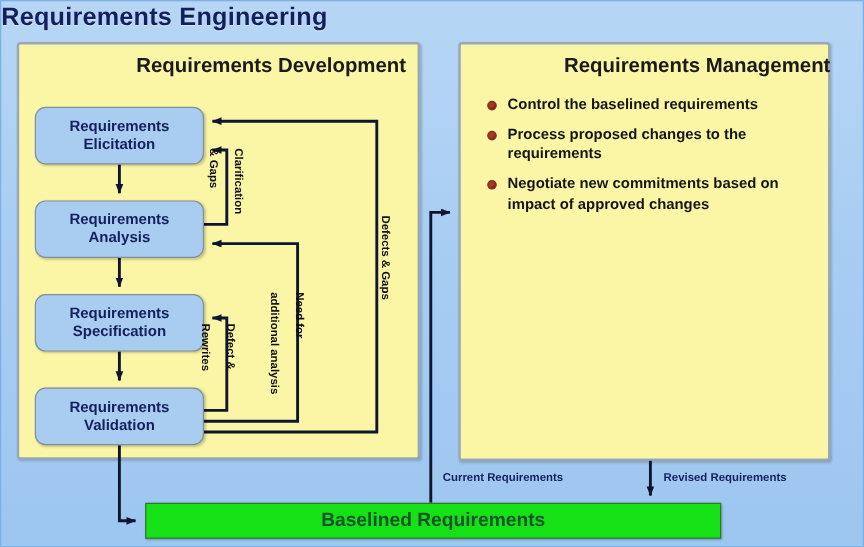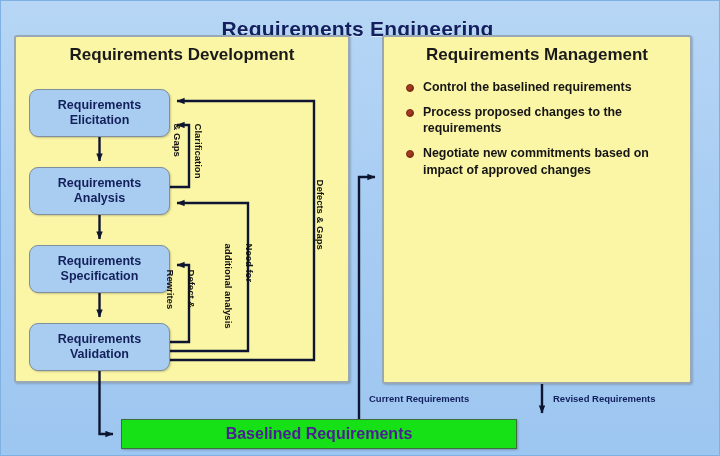--- a/index.html
+++ b/index.html
@@ -10,66 +10,64 @@
   }
   #stage{
     position:relative;width:720px;height:456px;
     background:linear-gradient(180deg,#b7d6f5 0%,#a8cdf3 45%,#9dc6f0 100%);
     box-sizing:border-box;
     border:1px solid #7fb0e2;
   }
   
   .main-title{
     position:absolute;left:0;top:2px;width:713px;
-    text-align:center;
     font-size:21px;font-weight:bold;color:#13205e;
     letter-spacing:.2px;
     text-shadow:0 1px 0 rgba(255,255,255,.45);
-    margin-top:14px;
   }
   
   .panel{
     position:absolute;
     background:#fbf6a5;
     border:2px solid #9aa8b5;
     border-radius:3px;
     box-sizing:border-box;
     box-shadow:1px 1px 2px rgba(0,0,0,.18);
   }
   #panel-dev{ left:13px;  top:34px; width:336px; height:348px; }
   #panel-mgmt{ left:381px; top:34px; width:310px; height:349px; }
   .panel-title{
     position:absolute;left:0;top:8px;width:100%;
-    text-align:center;font-size:17px;font-weight:bold;color:#1a1a1a;
+    text-align:center;font-size:17px;font-weight:bold;color:#1a1a1a;padding-left:44px;
   }
   
   .pbox{
     position:absolute;left:28px;width:141px;height:48px;
     background:#a8cdf0;
     border:1.5px solid #7f8f9e;
     border-radius:9px;
     box-sizing:border-box;
     display:flex;flex-direction:column;align-items:center;justify-content:center;
     color:#14205c;font-size:12.5px;font-weight:bold;line-height:1.22;
     box-shadow:1px 1px 2px rgba(0,0,0,.20);
     z-index:5;
   }
   #box-elicit{ top:88px; }
   #box-analysis{ top:166px; }
   #box-spec{ top:244px; }
   #box-valid{ top:322px; }
   .pbox span{display:block;text-align:right;}
   
   #green-bar{
-    position:absolute;left:120px;top:418px;width:396px;height:30px;
+    position:absolute;left:120px;top:418px;width:480px;height:30px;
     background:#16e016;
     border:1.5px solid #3e6e3e;
     box-sizing:border-box;
     display:flex;align-items:center;justify-content:center;
-    color:#4c1d95;font-size:16px;font-weight:bold;
+    color:#14532d;font-size:16px;font-weight:bold;
     box-shadow:1px 1px 2px rgba(0,0,0,.25);
     z-index:6;
   }
   
   #wires{position:absolute;left:0;top:0;width:720px;height:456px;z-index:4;}
   
   .vlabel{
     position:absolute;
     font-size:9.5px;font-weight:bold;color:#111;
     line-height:1.08;

